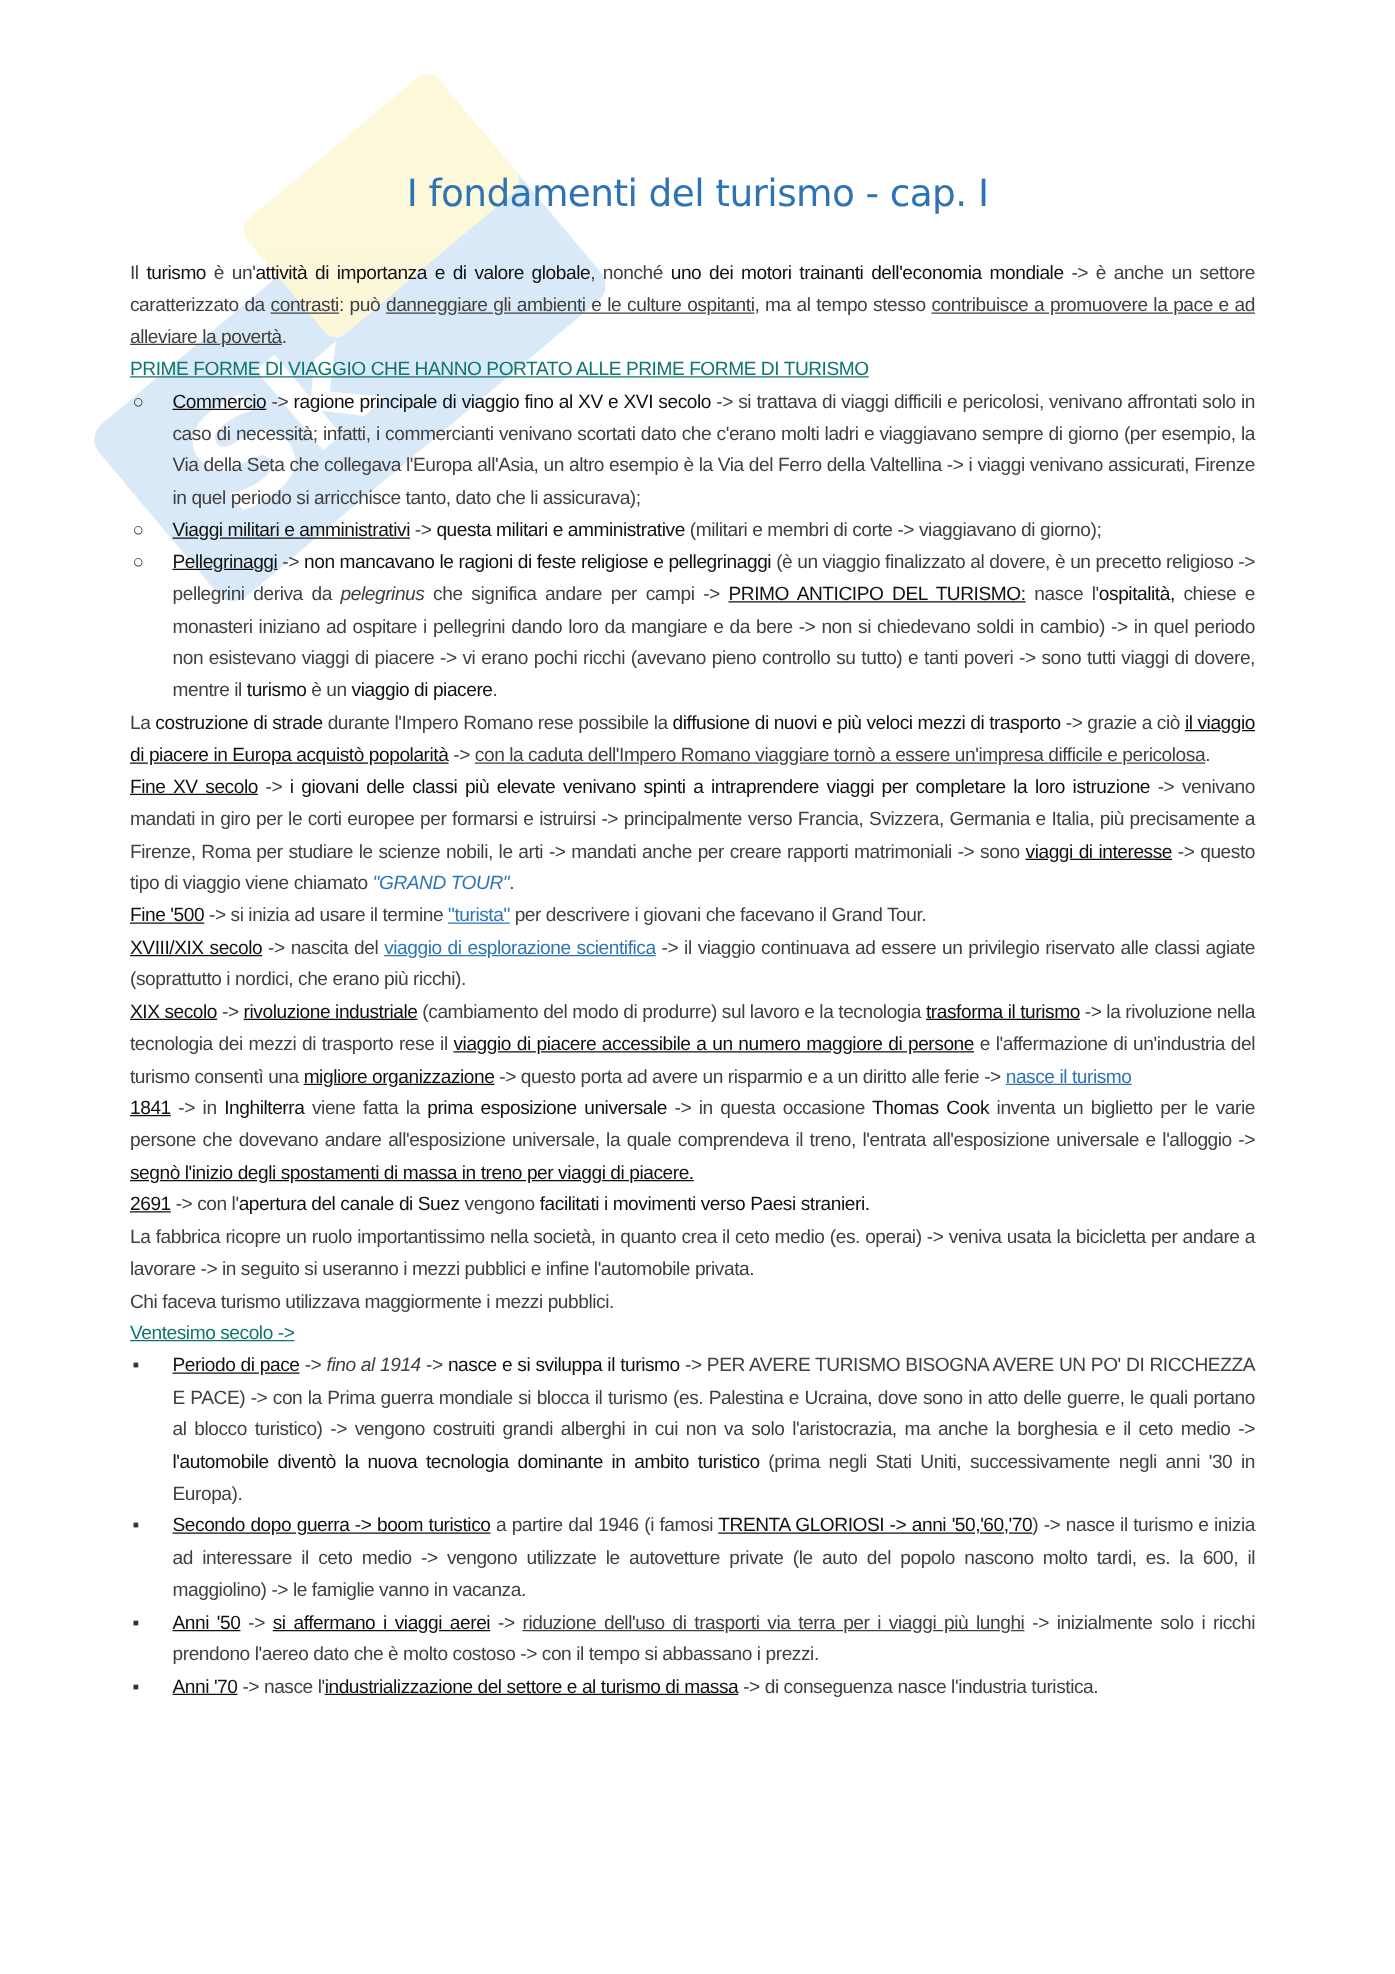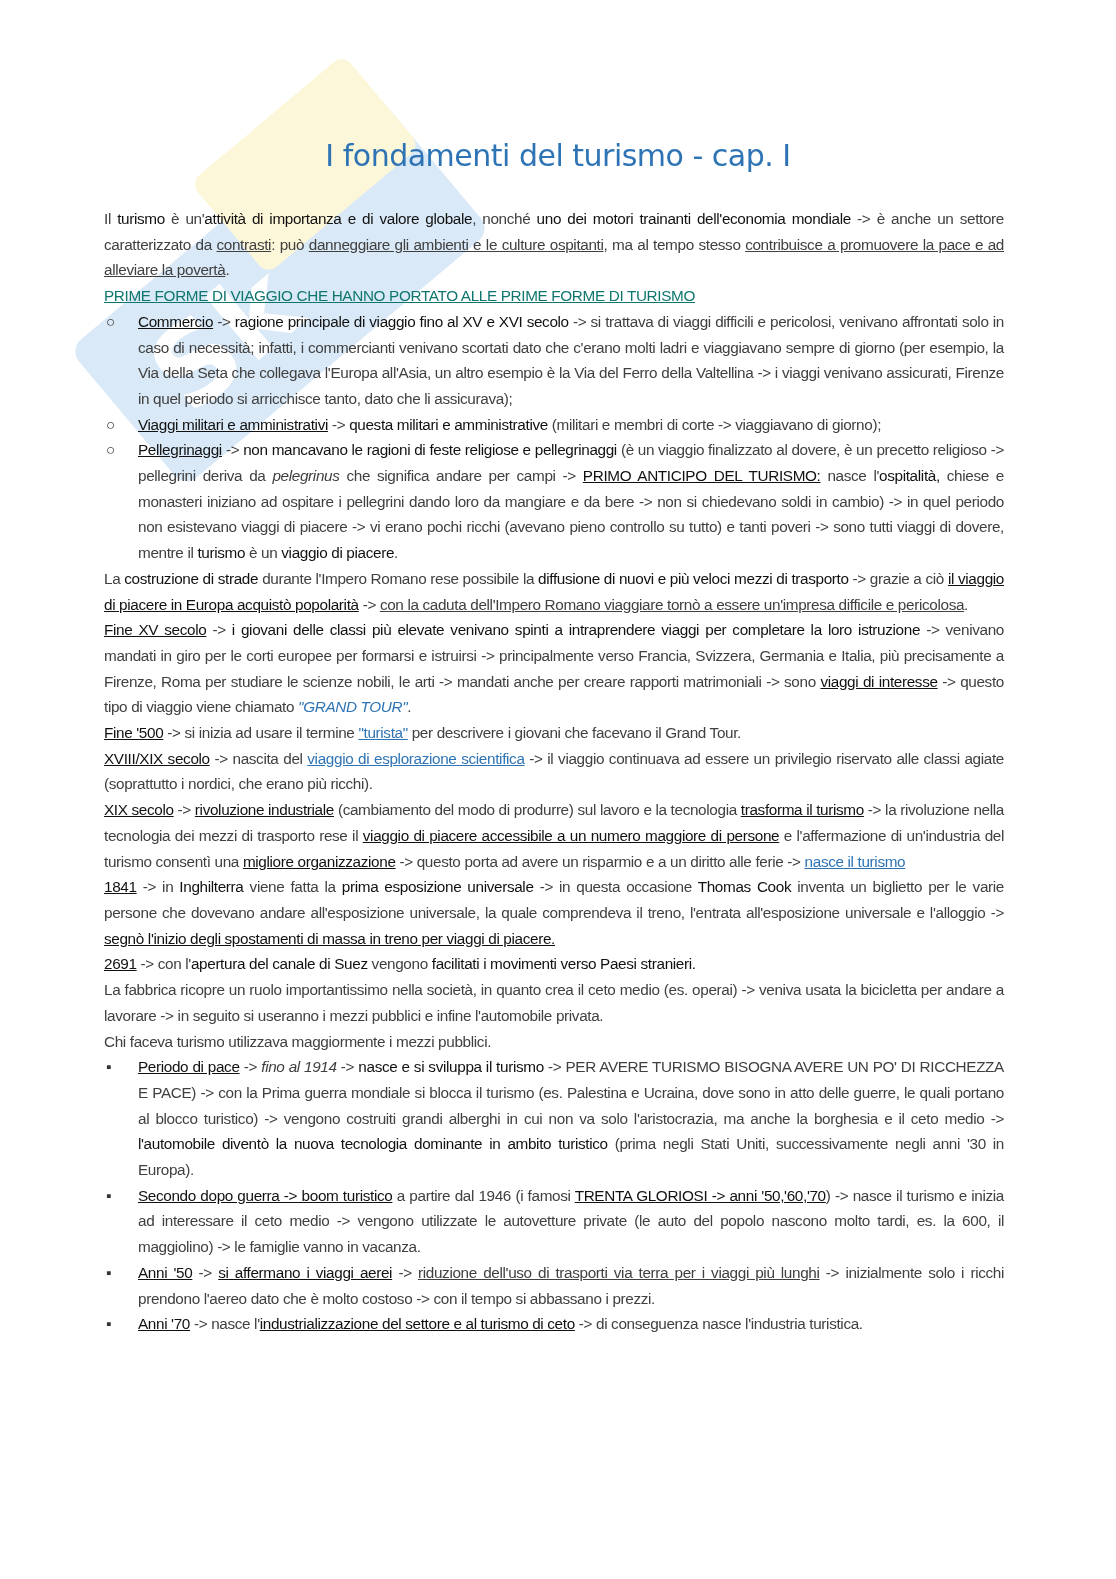--- a/index.html
+++ b/index.html
@@ -58,20 +58,21 @@
     <p><span>La </span><span class="b">costruzione di strade</span><span> durante l'Impero Romano rese possibile la </span><span class="b">diffusione di nuovi e più veloci mezzi di trasporto</span><span> -&gt; grazie a ciò </span><span class="b u">il viaggio di piacere in Europa acquistò popolarità</span><span> -&gt; </span><span class="u">con la caduta dell'Impero Romano viaggiare tornò a essere un'impresa difficile e pericolosa</span><span>.</span></p>
     <p><span class="b u">Fine XV secolo</span><span> -&gt; </span><span class="b">i giovani delle classi più elevate venivano spinti a intraprendere viaggi per completare la loro istruzione</span><span> -&gt; venivano mandati in giro per le corti europee per formarsi e istruirsi -&gt; principalmente verso Francia, Svizzera, Germania e Italia, più precisamente a Firenze, Roma per studiare le scienze nobili, le arti -&gt; mandati anche per creare rapporti matrimoniali -&gt; sono </span><span class="b u">viaggi di interesse</span><span> -&gt; questo tipo di viaggio viene chiamato </span><span class="b i blue">"GRAND TOUR"</span><span>.</span></p>
     <p><span class="b u">Fine '500</span><span> -&gt; si inizia ad usare il termine </span><span class="b u blue">"turista"</span><span> per descrivere i giovani che facevano il Grand Tour.</span></p>
     <p><span class="b u">XVIII/XIX secolo</span><span> -&gt; nascita del </span><span class="b u blue">viaggio di esplorazione scientifica</span><span> -&gt; il viaggio continuava ad essere un privilegio riservato alle classi agiate (soprattutto i nordici, che erano più ricchi).</span></p>
     <p><span class="b u">XIX secolo</span><span> -&gt; </span><span class="b u">rivoluzione industriale</span><span> (cambiamento del modo di produrre) sul lavoro e la tecnologia </span><span class="b u">trasforma il turismo</span><span> -&gt; la rivoluzione nella tecnologia dei mezzi di trasporto rese il </span><span class="b u">viaggio di piacere accessibile a un numero maggiore di persone</span><span> e l'affermazione di un'industria del turismo consentì una </span><span class="b u">migliore organizzazione</span><span> -&gt; questo porta ad avere un risparmio e a un diritto alle ferie -&gt; </span><span class="b u blue">nasce il turismo</span></p>
     <p><span class="b u"> 1841</span><span> -&gt; in </span><span class="b">Inghilterra</span><span> viene fatta la </span><span class="b">prima esposizione universale</span><span> -&gt; in questa occasione </span><span class="b">Thomas Cook</span><span> inventa un biglietto per le varie persone che dovevano andare all'esposizione universale, la quale comprendeva il treno, l'entrata all'esposizione universale e l'alloggio -&gt; </span><span class="b u">segnò l'inizio degli spostamenti di massa in treno per viaggi di piacere.</span></p>
     <p><span class="b u"> 2691</span><span> -&gt; con l'</span><span class="b">apertura del canale di Suez</span><span> vengono </span><span class="b">facilitati i movimenti verso Paesi stranieri.</span></p>
     <p><span>La fabbrica ricopre un ruolo importantissimo nella società, in quanto crea il ceto medio (es. operai) -&gt; veniva usata la bicicletta per andare a lavorare -&gt; in seguito si useranno i mezzi pubblici e infine l'automobile privata.</span></p>
     <p><span>Chi faceva turismo utilizzava maggiormente i mezzi pubblici.</span></p>
 
+    <p class="heading">Ventesimo secolo -&gt;</p>
     <ul class="square">
       <li><span class="bullet">▪</span><span><span class="b u">Periodo di pace</span><span> -&gt; </span><span class="i">fino al 1914</span><span> -&gt; </span><span class="b">nasce e si sviluppa il turismo</span><span> -&gt; PER AVERE TURISMO BISOGNA AVERE UN PO' DI RICCHEZZA E PACE) -&gt; con la Prima guerra mondiale si blocca il turismo (es. Palestina e Ucraina, dove sono in atto delle guerre, le quali portano al blocco turistico) -&gt; vengono costruiti grandi alberghi in cui non va solo l'aristocrazia, ma anche la borghesia e il ceto medio -&gt; </span><span class="b">l'automobile diventò la nuova tecnologia dominante in ambito turistico</span><span> (prima negli Stati Uniti, successivamente negli anni '30 in Europa).</span></span></li>
       <li><span class="bullet">▪</span><span><span class="b u">Secondo dopo guerra -&gt; boom turistico</span><span> a partire dal 1946 (i famosi </span><span class="b u">TRENTA GLORIOSI -&gt; anni '50,'60,'70</span><span>) -&gt; nasce il turismo e inizia ad interessare il ceto medio -&gt; vengono utilizzate le autovetture private (le auto del popolo nascono molto tardi, es. la 600, il maggiolino) -&gt; le famiglie vanno in vacanza.</span></span></li>
       <li><span class="bullet">▪</span><span><span class="b u">Anni '50</span><span> -&gt; </span><span class="b u">si affermano i viaggi aerei</span><span> -&gt; </span><span class="u">riduzione dell'uso di trasporti via terra per i viaggi più lunghi</span><span> -&gt; inizialmente solo i ricchi prendono l'aereo dato che è molto costoso -&gt; con il tempo si abbassano i prezzi.</span></span></li>
-      <li><span class="bullet">▪</span><span><span class="b u">Anni '70</span><span> -&gt; nasce l'</span><span class="b u">industrializzazione del settore e al turismo di ceto</span><span> -&gt; di conseguenza nasce l'industria turistica.</span></span></li>
+      <li><span class="bullet">▪</span><span><span class="b u">Anni '70</span><span> -&gt; nasce l'</span><span class="b u">industrializzazione del settore e al turismo di massa</span><span> -&gt; di conseguenza nasce l'industria turistica.</span></span></li>
     </ul>
   </div>
 </div>
 
 </body></html>

